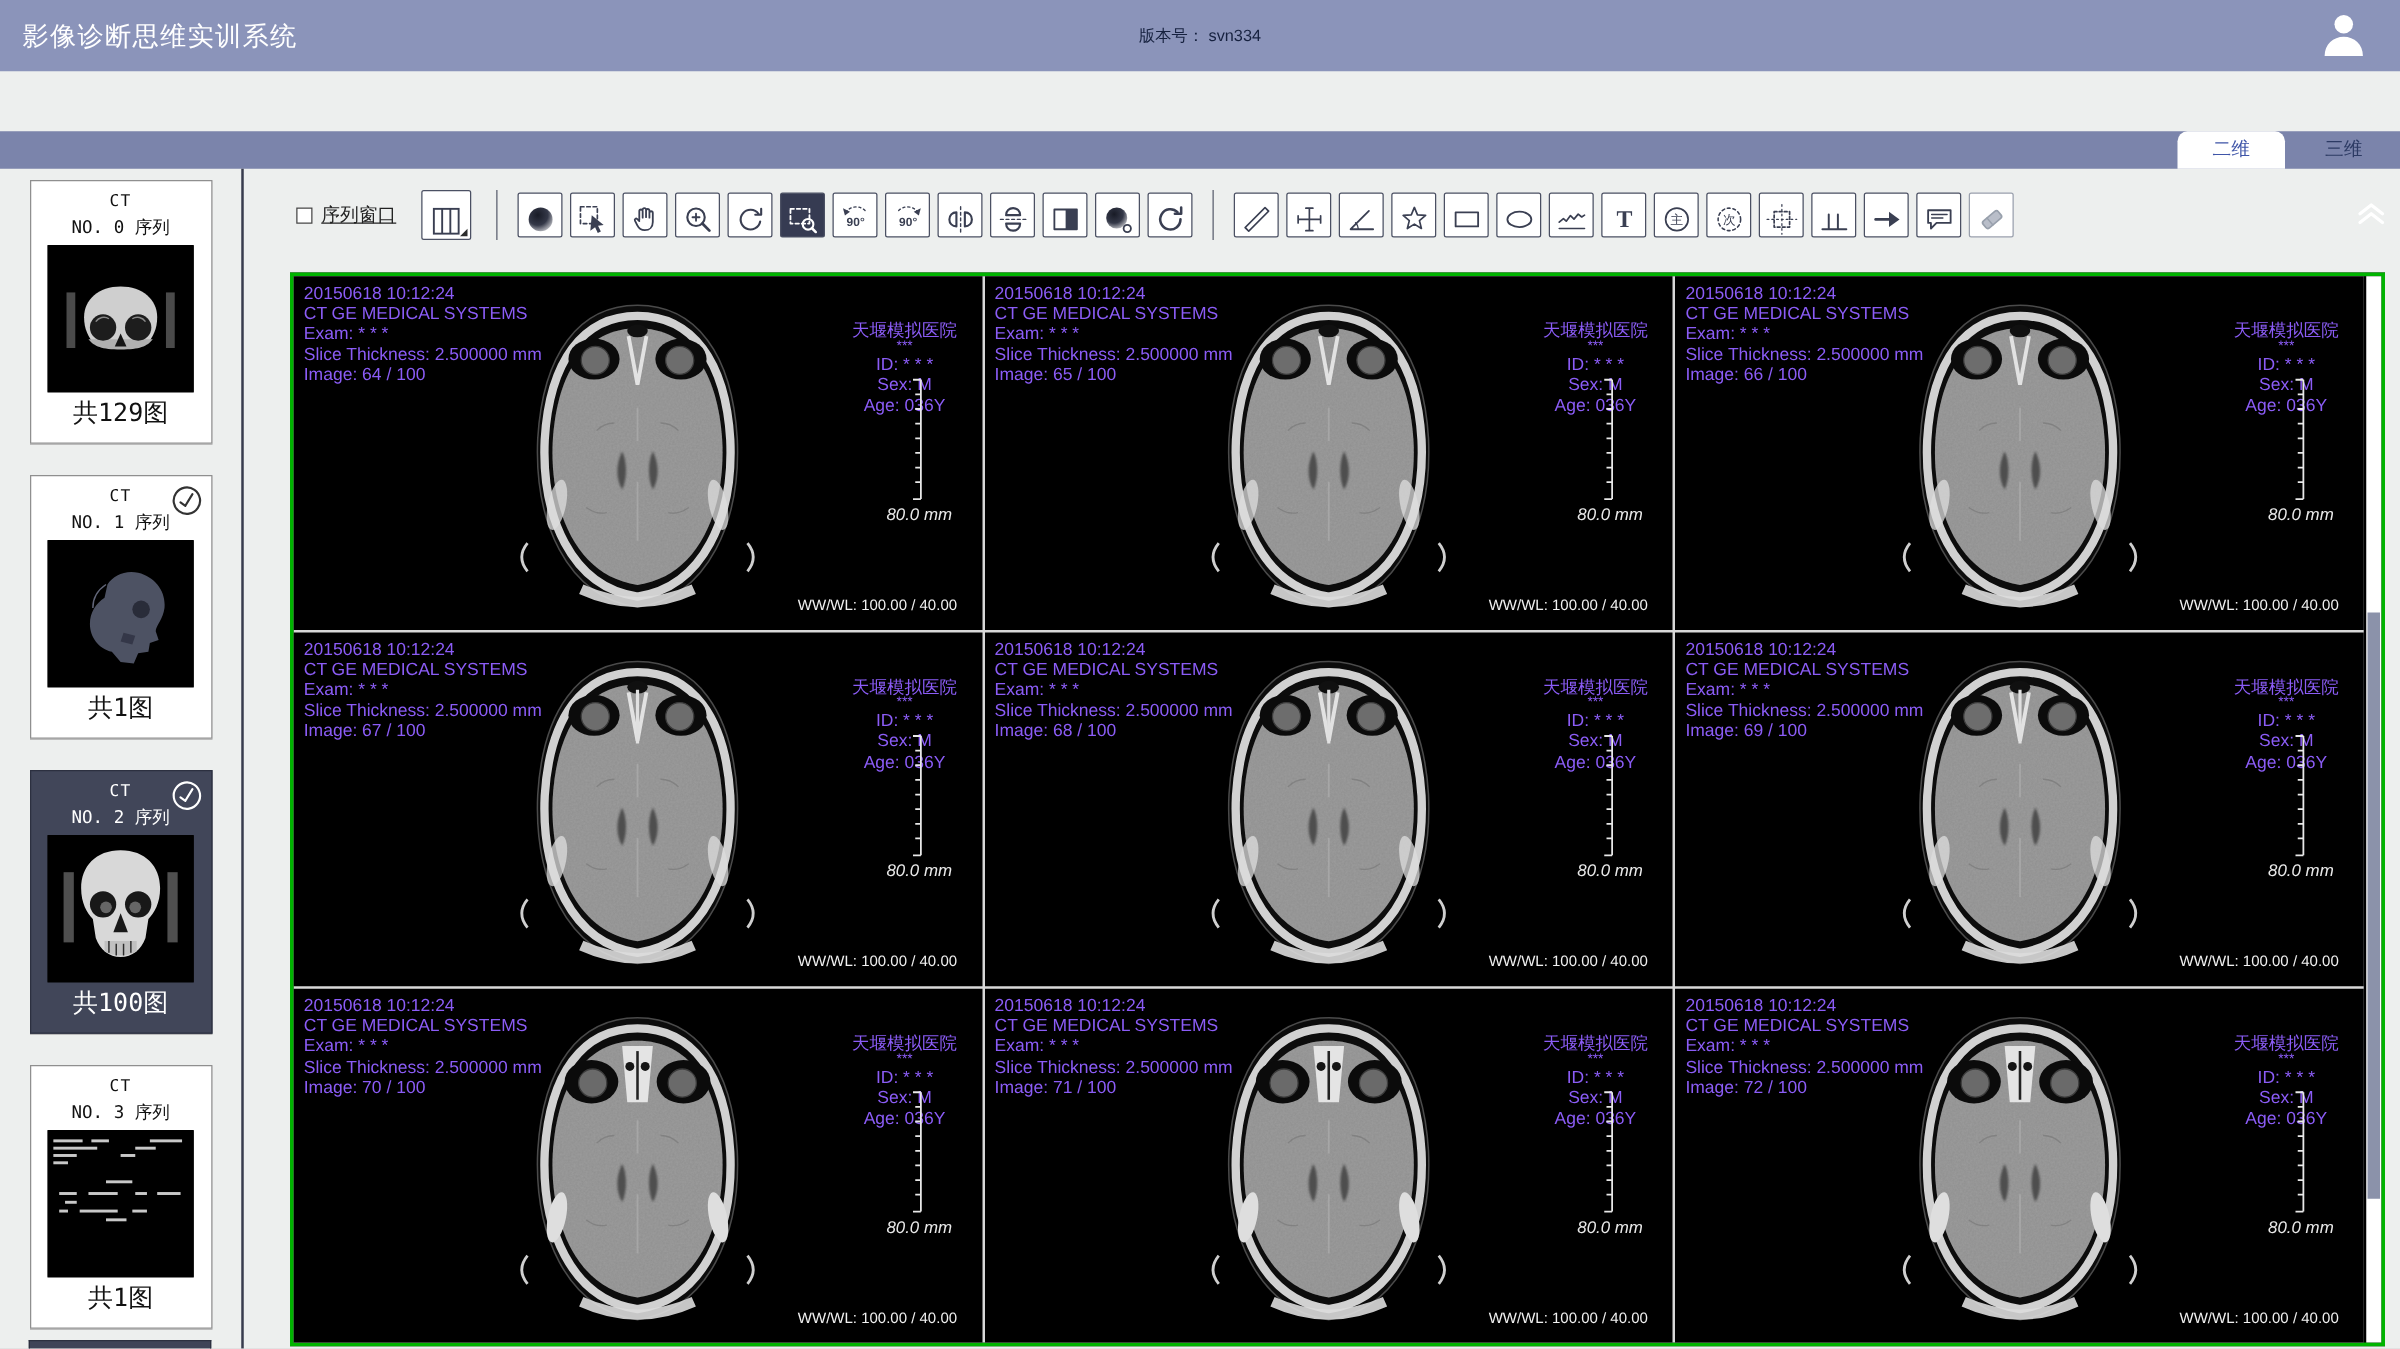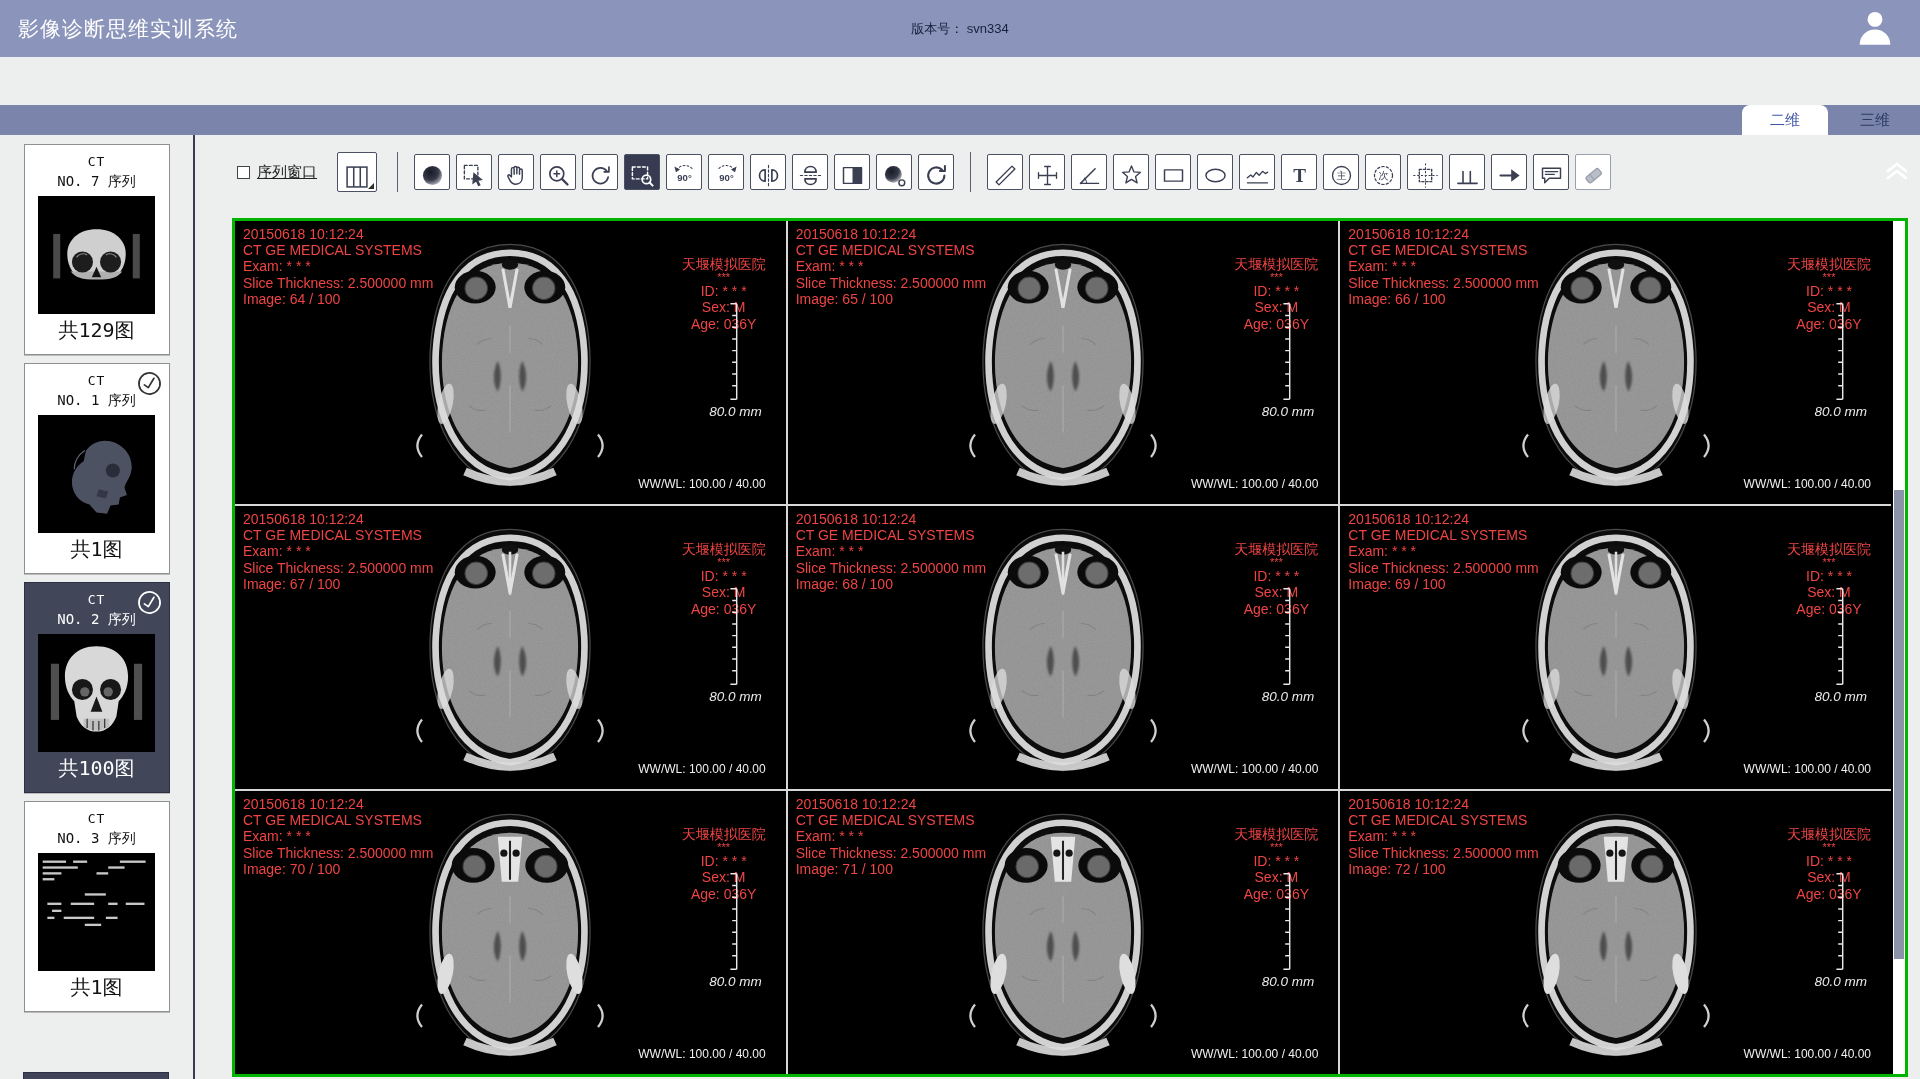--- a/index.html
+++ b/index.html
@@ -18,21 +18,21 @@
   .navbar .showans { position:absolute; right:26px; display:flex; align-items:center; gap:10px; font-size:19px; cursor:pointer; }
 
   .tabstrip { position:absolute; left:0; top:105px; width:100%; height:30px; background:var(--tab_strip_bg,#7b84ab); }
   .tab { position:absolute; top:0; height:30px; width:86px; line-height:30px; text-align:center; font-size:15px; color:#2c3a63; cursor:pointer; }
   .tab.active { background:#fff; border-radius:8px 8px 0 0; color:var(--active_tab_text,#3f55a8); }
   .tab.t0 { right:92px; } .tab.t1 { right:2px; }
 
   
   .sidebar { position:absolute; left:0; top:135px; width:193px; bottom:0; padding-top:9px; overflow:hidden; }
   .sidebar-divider { position:absolute; left:193px; top:135px; width:2px; bottom:0; background:#383c4e; }
-  .card { width:146px; height:211px; margin:0 auto 8px auto; background:#fff; border:1px solid #8f8f8f; text-align:center; position:relative; color:#111; font-family:"DejaVu Sans Mono","Liberation Mono",monospace; box-shadow:0 1px 0 #bbb; cursor:pointer; }
+  .card { width:146px; height:211px; margin:0 auto 25px auto; background:#fff; border:1px solid #8f8f8f; text-align:center; position:relative; color:#111; font-family:"DejaVu Sans Mono","Liberation Mono",monospace; box-shadow:0 1px 0 #bbb; cursor:pointer; }
   .card .mod { margin-top:9px; font-size:13px; letter-spacing:1px; }
   .card .ser { margin-top:4px; font-size:14px; }
   .card .thumb { width:117px; height:118px; margin:5px auto 3px auto; background:#000; }
   .card .thumb svg { width:100%; height:100%; display:block; }
   .card .cnt { font-size:20px; }
   .card.selected { background:var(--selected_card_bg,#414659); color:#fff; border-color:#2c3040; }
   .badge { position:absolute; right:7px; top:7px; }
   .partial-card { position:absolute; left:23px; bottom:0; width:146px; height:7px; background:#3f4458; border:1px solid #2c3040; border-bottom:none; }
 
   
@@ -49,21 +49,21 @@
   .collapse { margin-left:auto; margin-right:6px; color:#fff; }
 
   
   .gridwrap { position:absolute; left:232px; top:218px; width:1676px; height:859px; border:3px solid var(--accent_green,#00b400); background:#000; display:flex; }
   .grid { flex:1 1 auto; display:grid; grid-template-columns:repeat(3,1fr); grid-template-rows:repeat(3,1fr); gap:2px; background:#d8d8d8; }
   .vscroll { flex:0 0 12px; background:#fff; margin-left:2px; position:relative; }
   .vthumb { position:absolute; left:1px; right:1px; top:31.5%; height:55%; background:var(--scroll_thumb,#8b92aa); cursor:pointer; }
 
   .cell { position:relative; background:#000; overflow:hidden; }
   .cell .ct { position:absolute; left:50%; top:51%; transform:translate(-50%,-50%); height:94%; }
-  .ov { position:absolute; color:#ef4444; font-size:14px; line-height:1.16; z-index:2; text-shadow:0 0 2px #000; }
+  .ov { position:absolute; color:#8b5cf6; font-size:14px; line-height:1.16; z-index:2; text-shadow:0 0 2px #000; }
   .ov.tl { left:8px; top:5px; text-align:left; }
   .ov.tr { right:20px; top:19px; text-align:center;margin-top:16px; }
   .ov.tr .stars { font-size:11px; line-height:1.0; }
   .rulerbox { position:absolute; right:44px; top:28.5%; height:35%; z-index:2; }
   .rulerbox svg { height:100%; }
   .scalelbl { position:absolute; right:24px; top:64.5%; font-style:italic; font-size:13.5px; color:#e9e9e9; z-index:2; }
   .wwwl { position:absolute; right:20px; bottom:13px; font-size:12px; color:#f1f1f1; z-index:2; }
 </style>
 </head>
 <body>
@@ -104,21 +104,21 @@
 
 
   <div class="tabstrip">
     <div class="tab t0 active">二维</div>
     <div class="tab t1">三维</div>
   </div>
 
   <aside class="sidebar" id="sidebar">
       <div class="card">
         <div class="mod">CT</div>
-        <div class="ser">NO. 7 序列</div>
+        <div class="ser">NO. 0 序列</div>
         <div class="thumb">
           <svg viewBox="0 0 100 100">
             <rect width="100" height="100" fill="#000"></rect>
             <rect x="13" y="32" width="6" height="38" fill="#4a4a4a"></rect>
             <rect x="81" y="32" width="6" height="38" fill="#4a4a4a"></rect>
             <path d="M50 28c15 0 25 9 25 21 0 8-3 14-7 18H32c-4-4-7-10-7-18 0-12 10-21 25-21z" fill="#cfcfcf"></path>
             <path d="M28 64c4 5 9 7 22 7s18-2 22-7z" fill="#b0b0b0"></path>
             <circle cx="38" cy="56" r="9" fill="#1d1d1d"></circle>
             <circle cx="62" cy="56" r="9" fill="#1d1d1d"></circle>
             <path d="M33 52c2-3 6-4 9-2M58 50c3-2 7-1 9 2" stroke="#888" fill="none"></path>

